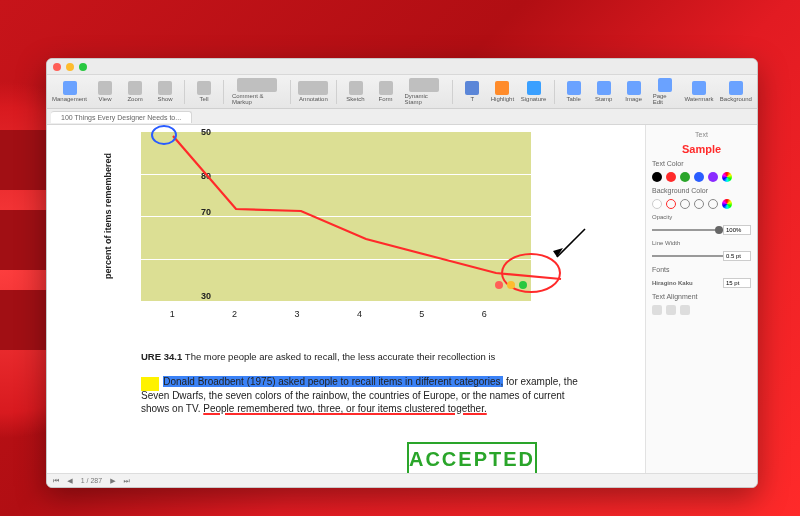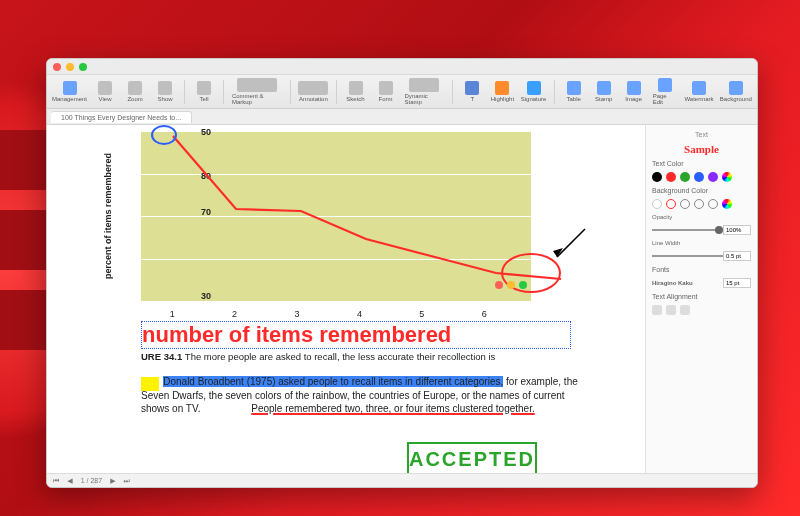--- a/index.html
+++ b/index.html
@@ -33,21 +33,21 @@
   .tbtn .ico{width:14px;height:14px;background:#8aa4d6;border-radius:2px;}
   .tbtn.plain .ico{background:#bfbfbf;}
   .tbtn.hl .ico{background:#6aa2ff;}
   .tsep{width:1px;height:24px;background:#d0d0d0;}
   .tabbar { height:16px; background:#eee; border-bottom:1px solid #d6d6d6; display:flex; align-items:center; font-size:7px; color:#666;}
   .tab { padding:2px 10px; background:#fff; border-right:1px solid #d6d6d6; border-top:1px solid #d6d6d6; border-radius:3px 3px 0 0; margin-left:4px;}
   .content { flex:1; display:flex; }
   .doc { flex:1; background:#fff; position:relative; overflow:hidden;}
   .sidebar { width:112px; background:#fafafa; border-left:1px solid #e2e2e2; padding:6px; font-size:7px; color:#666; display:flex; flex-direction:column; gap:5px;}
   .side-title{text-align:center;color:#888;}
-  .sample{color:#ff2a2a; font-weight:700; text-align:center; font-size:11px;font-family:Liberation Serif, serif;}
+  .sample{color:#ff2a2a; font-weight:700; text-align:center; font-size:11px;}
   .row{display:flex; gap:4px; align-items:center; flex-wrap:wrap;}
   .sw{width:10px;height:10px;border-radius:50%;}
   .blk{background:#000;} .red{background:#ff2a2a;} .grn{background:#2aa52a;} .blu{background:#2a5dff;} .ppl{background:#8a2aff;} .multi{background:conic-gradient(red,yellow,lime,cyan,blue,magenta,red);}
   .ring{border:1.5px solid #ff2a2a; background:transparent;}
   .field{display:flex;justify-content:space-between;align-items:center;font-size:6px;}
   .field input{width:28px;font-size:6px;border:1px solid #ccc;padding:1px 2px;}
   
   .page { position:absolute; left:54px; top:6px; width:506px; height:360px; }
   .plotarea {
     position:absolute; left:40px; top:0; width:390px; height:170px;
@@ -65,21 +65,21 @@
   .headline{
     position:absolute; left:40px; top:190px; width:430px;
     color:#ff2a2a; font-weight:800; font-size:22px; letter-spacing:0;
   }
   .selbox{border:1px dotted #2a5dff;}
   .figcap{position:absolute; left:40px; top:220px; font-size:9.5px; color:#222; width:440px;}
   .figcap b{font-weight:700;}
   .body{position:absolute; left:40px; top:244px; font-size:10px; color:#222; width:450px; line-height:1.35;}
   .yl-sq{position:absolute; left:40px; top:246px; width:18px; height:14px; background:#fff200;}
   .hl-span{background:#3b82f6;}
-  .ulink{text-decoration:underline; text-decoration-color:#ff2a2a; text-decoration-thickness:1.5px;margin-left:48px;}
+  .ulink{text-decoration:underline; text-decoration-color:#ff2a2a; text-decoration-thickness:1.5px;}
   .stamp{
     position:absolute; right:70px; bottom:14px;
     border:2px solid #2aa52a; color:#2aa52a; font-size:20px; font-weight:700;
     padding:4px 0; letter-spacing:2px; background:rgba(255,255,255,.6);
   }
   .statusbar{height:14px; background:#f2f2f2; border-top:1px solid #ddd; font-size:7px; color:#777; display:flex; align-items:center; gap:8px; padding:0 6px;}
   .tool-strip{position:absolute; right:118px; top:156px; display:flex; gap:4px;}
   .tool-strip .d{width:8px;height:8px;border-radius:50%;}
 </style>
 </head>
@@ -212,21 +212,20 @@
           <svg class="redline" viewBox="0 0 430 180">
             <polyline points="32,5 95,78 160,80 225,108 290,125 355,142 420,148" fill="none" stroke="#ff2a2a" stroke-width="2.2"></polyline>
           </svg>
           <div class="bluecirc" style="left:50px; top:-6px; width:26px; height:20px"></div>
           <div class="circle-ann" style="left:400px; top:122px; width:60px; height:40px"></div>
           <svg class="arrow" style="left:448px;top:96px;width:40px;height:40px" viewBox="0 0 40 40">
             <line x1="36" y1="2" x2="8" y2="30" stroke="#000" stroke-width="1.6"></line>
             <polygon points="8,30 14,21 4,24" fill="#000"></polygon>
           </svg>
 
-          <div class="headline selbox">number of items remembered</div>
 
           <div class="figcap">
             <b>URE 34.1</b>&nbsp;<span>The more people are asked to recall, the less accurate their recollection is</span>
           </div>
 
           <div class="yl-sq"></div>
 
           <div class="body">
             &nbsp;&nbsp;&nbsp;&nbsp;&nbsp;&nbsp;&nbsp;
             <span class="hl-span">Donald Broadbent (1975) asked people to recall items in different categories,</span><span> for example, the Seven Dwarfs, the seven colors of the rainbow, the countries of Europe, or the names of current shows on TV. </span><span class="ulink">People remembered two, three, or four items clustered together.</span>

